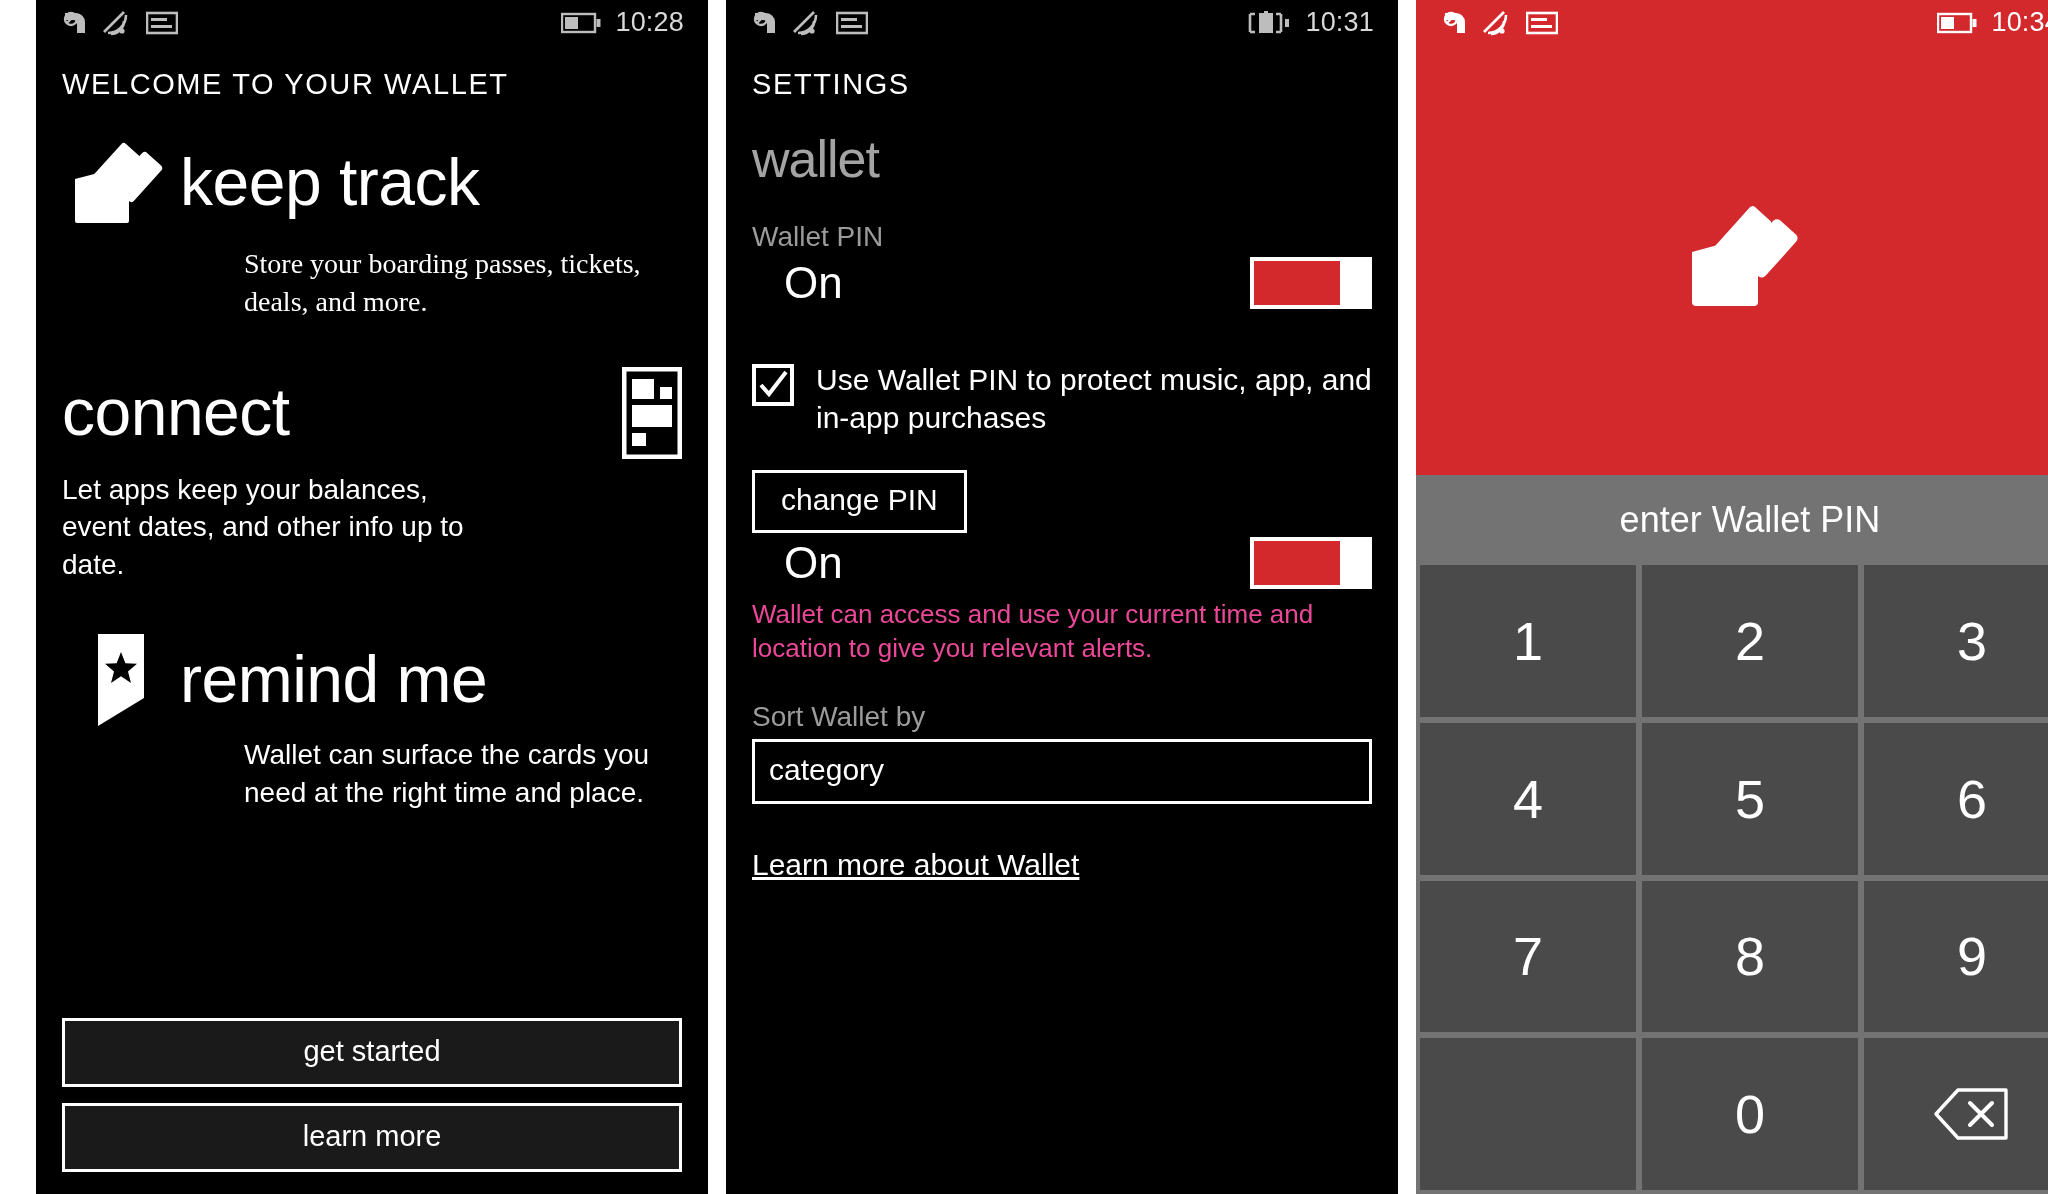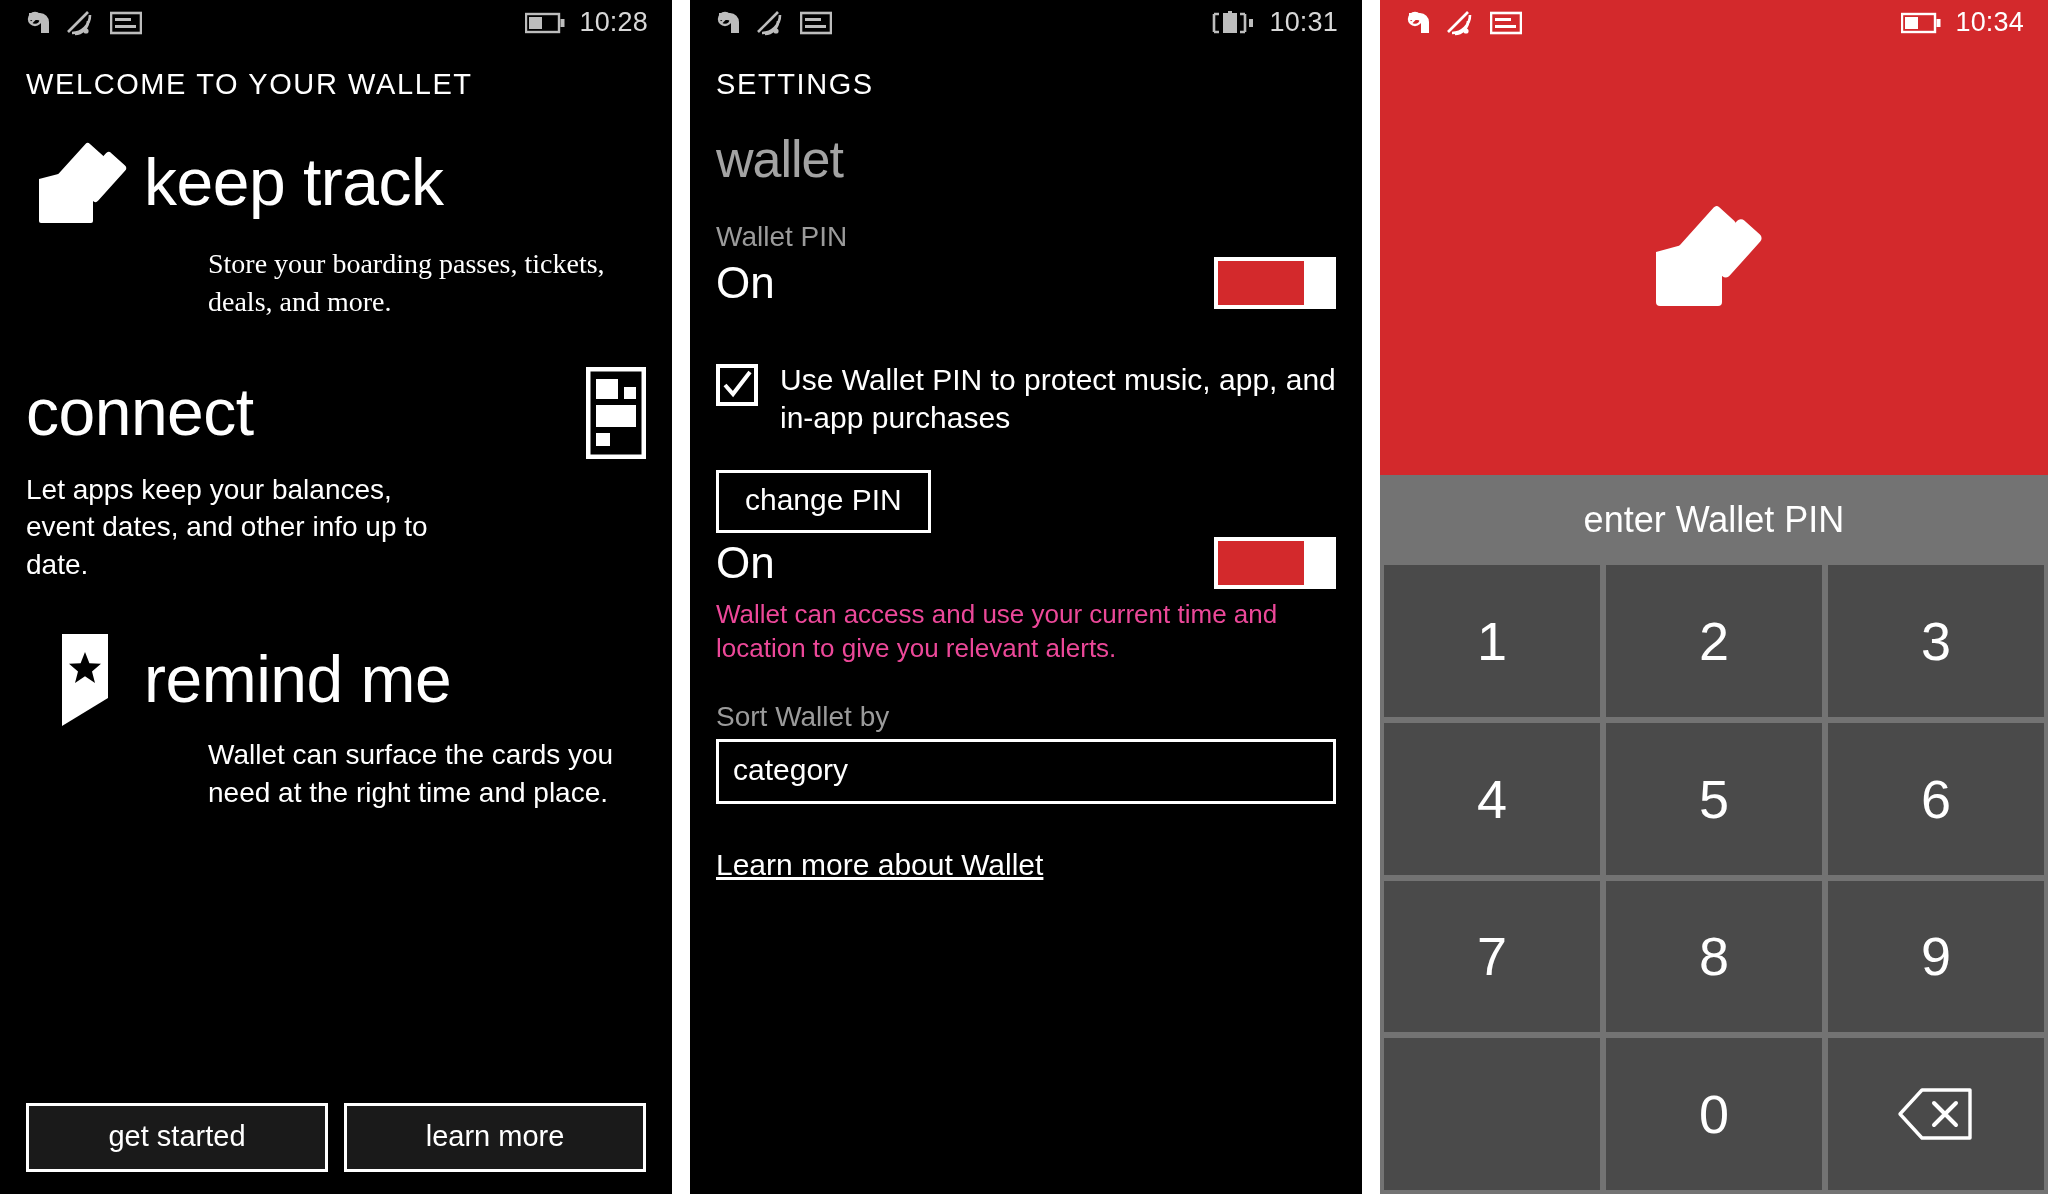--- a/index.html
+++ b/index.html
@@ -13,20 +13,21 @@
     font-family: "Liberation Sans", sans-serif;
     overflow: hidden;
   }
   .stage {
     position: relative;
     width: 1772px;
     height: 1194px;
     background: #ffffff;
     display: flex;
     flex-direction: row;
+    padding-left: 36px;
   }
 
   
   .panel {
     position: relative;
     height: 1194px;
     background: #000000;
     overflow: hidden;
     flex: 0 0 auto;
   }
@@ -119,20 +120,21 @@
   .blk-remind { margin-top: 48px; }
   .blk-remind .feat-desc { margin-left: 182px; margin-top: 8px; }
 
   .p1-buttons {
     position: absolute;
     left: 26px;
     right: 26px;
     bottom: 22px;
     display: flex;
     gap: 16px;
+    flex-direction: column;
   }
   .ghost-btn {
     flex: 1 1 0;
     border: 3px solid #ffffff;
     background: #1a1a1a;
     color: #ffffff;
     font-size: 29px;
     font-family: "Liberation Sans", sans-serif;
     text-align: center;
     padding: 14px 0 16px;
@@ -159,20 +161,21 @@
   .setting-label {
     color: #9b9b9b;
     font-size: 28px;
     margin-top: 36px;
   }
   .setting-row {
     display: flex;
     align-items: center;
     justify-content: space-between;
     margin-top: 4px;
+    margin-left: 32px;
   }
   .setting-value {
     color: #ffffff;
     font-size: 44px;
     font-weight: 300;
     line-height: 1.1;
   }
   .toggle {
     position: relative;
     width: 122px;

